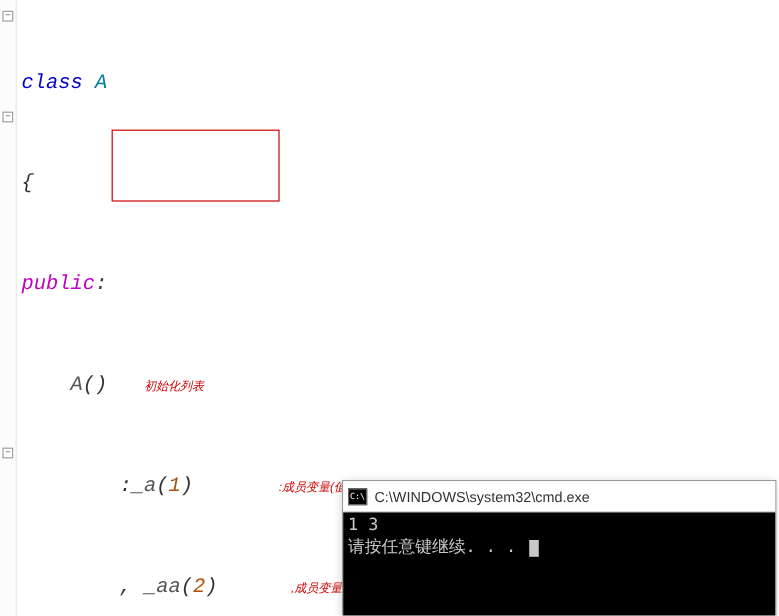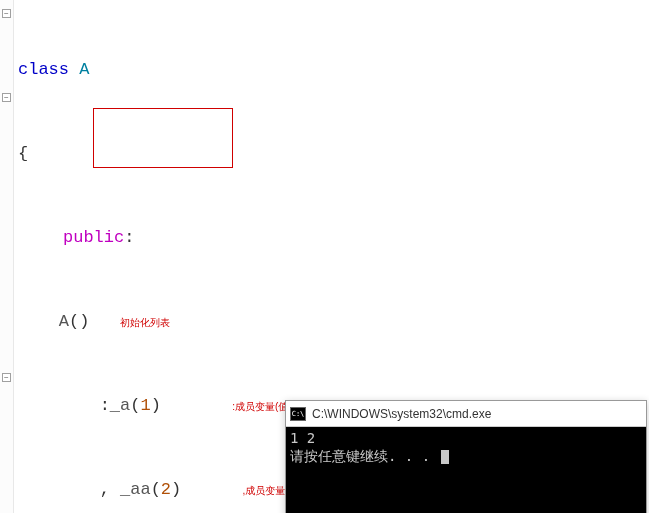--- a/index.html
+++ b/index.html
@@ -39,25 +39,25 @@
   .code {
     position: absolute;
     left: 14px;
     top: 0;
     right: 0;
     white-space: pre;
     line-height: 28px;
     color: #333;
     font-size: 17px;
   }
-  .line { height: 28px; position: relative; padding-left: 4px; }
+  .line { height: 28px; position: relative; padding-left: 4px; font-style: italic; }
   .kw { color: #0000c8; }
   .ident { color: #555; }
   .num { color: #b05008; }
-  .priv { color: #c000c0; margin-left: 45px; }
+  .priv { color: #c000c0; }
   .class { color: #0080a0; }
   .annot { color: #d00000; font-family: "Microsoft YaHei", SimSun, sans-serif; font-size: 10px; }
   .initbox {
     position: absolute;
     border: 1px solid #d00000;
     pointer-events: none;
   }
   .console {
     position: absolute;
     border: 1px solid #999;
@@ -140,15 +140,15 @@
   
 </div>
 
 <div class="initbox" style="left:93px; top:108px; width:140px; height:60px;"></div>
 
 <div class="console" style="left:285px; top:400px; width:362px; height:131px;">
   <div class="titlebar">
     <span class="titlebar-icon"></span>
     <span>C:\WINDOWS\system32\cmd.exe</span>
   </div>
-  <div class="consolebody" style="height:103px;"><span>1 2</span>
+  <div class="consolebody" style="height:103px;"><span>1 3</span>
 <span>请按任意键继续. . . </span><span class="cursor"></span></div>
 </div>
 
 </body></html>

